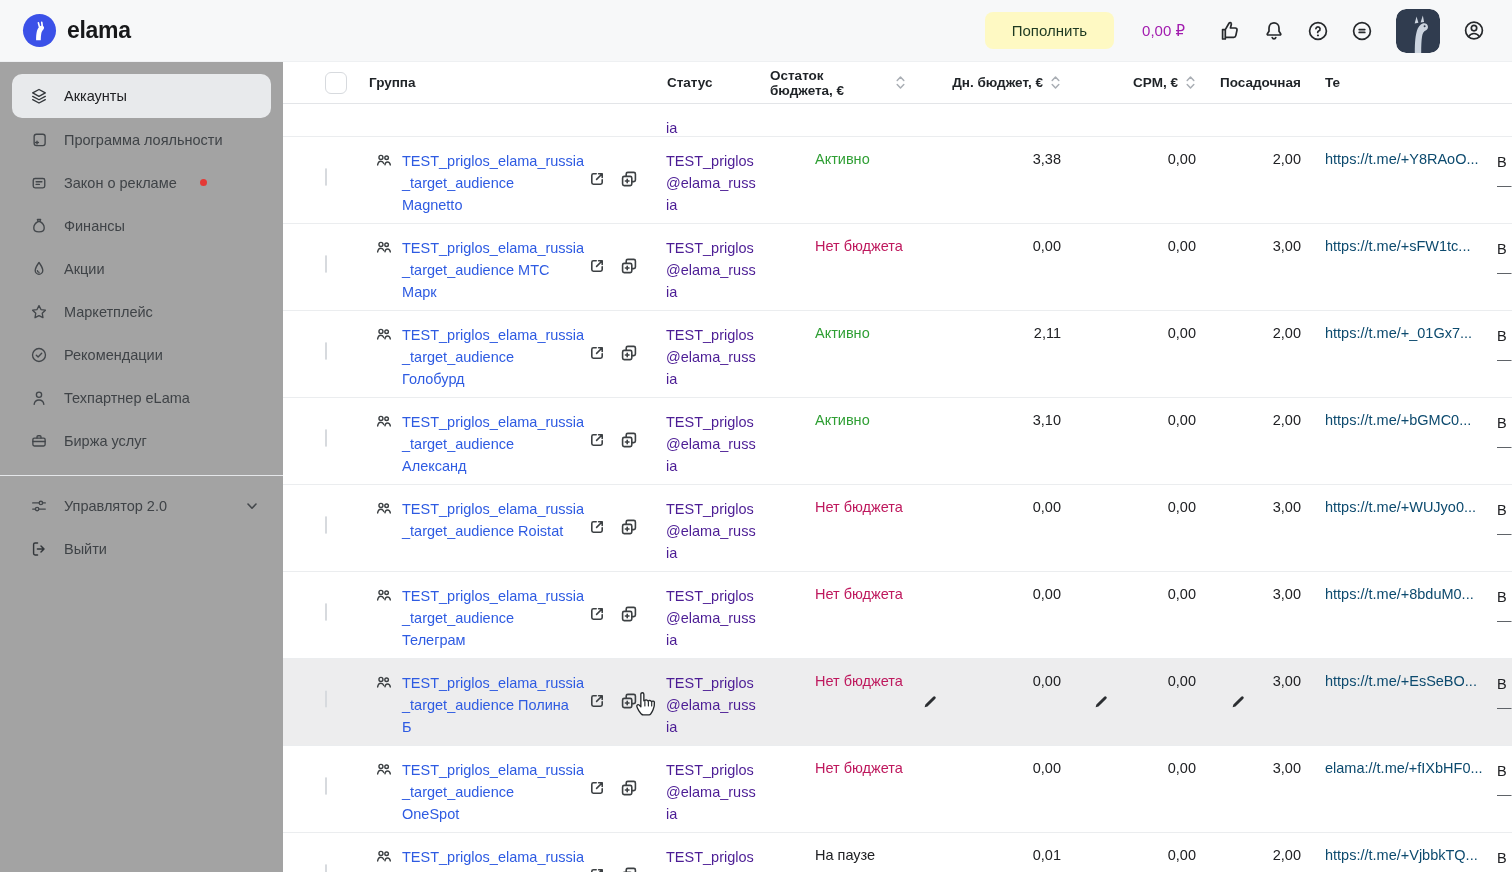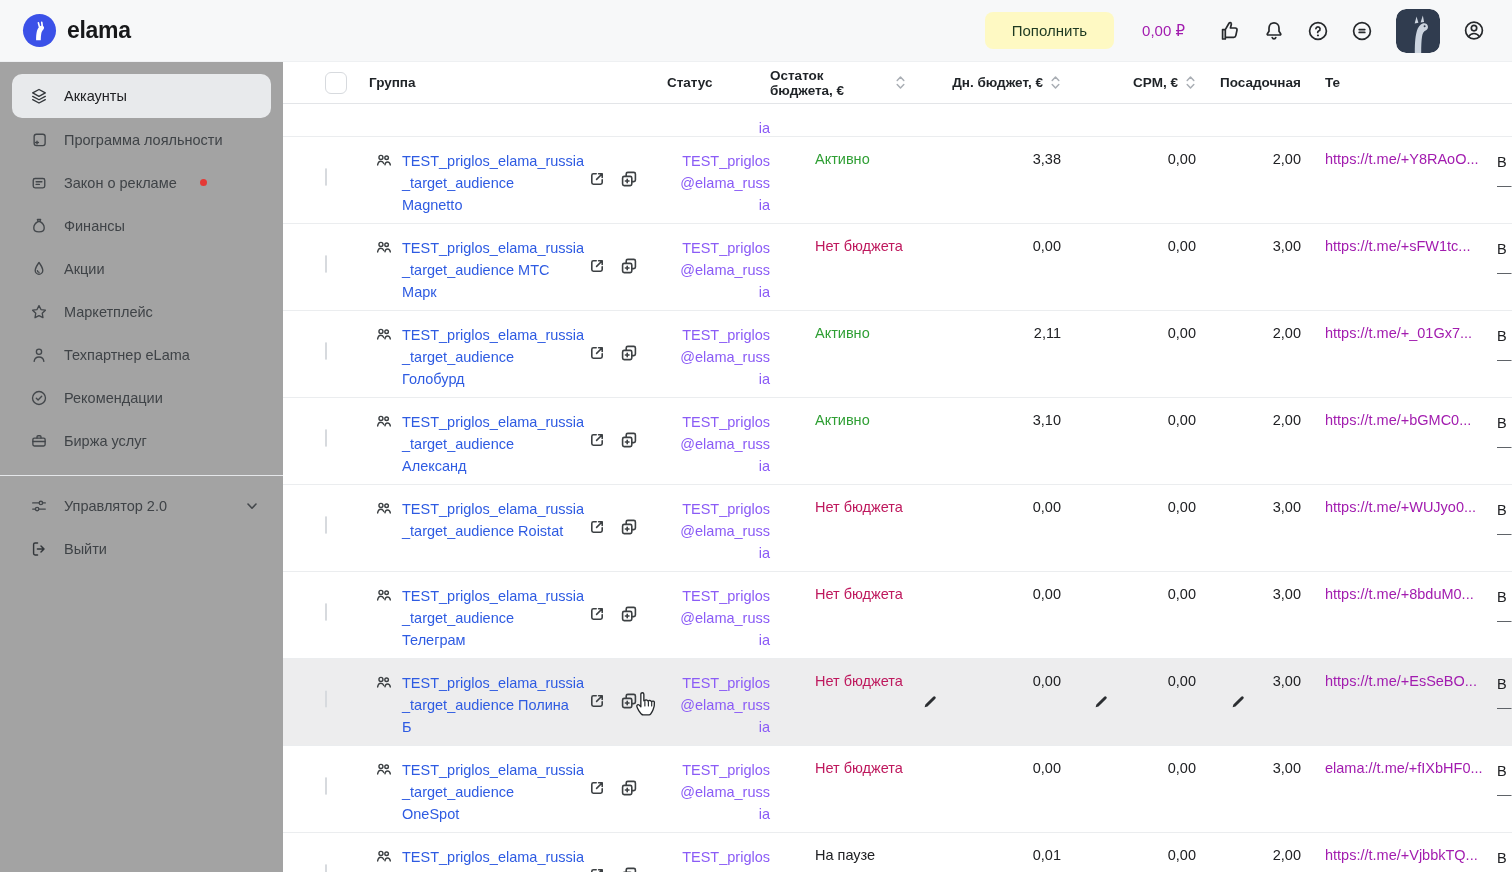--- a/index.html
+++ b/index.html
@@ -60,33 +60,33 @@
   .c-check { padding:32px 0 0 42px; }
   .c-name { position:relative; }
   .people-ic { position:absolute; left:12px; top:15px; width:17px; height:17px; }
   .name-text { position:absolute; left:39px; top:13px; width:170px; line-height:22px; color:#2e5be2; cursor:pointer; }
   .act-ic { position:absolute; top:33px; width:18px; height:18px; cursor:pointer; }
   .act-ic.ext { left:225px; }
   .act-ic.cpy { left:257px; }
   .copy-front { fill:#fff; }
   .t-row.hovered .copy-front { fill:#ededee; }
 
-  .c-group { padding:13px 0 0 6px; line-height:22px; color:#8b5cf6; cursor:pointer;text-align:right; }
+  .c-group { padding:13px 0 0 6px; line-height:22px; color:#4c1d95; cursor:pointer; }
   .c-status { padding:14px 0 0 7px;margin-left:38px; }
   .st-active { color:#2f9f34; }
   .st-nobudget { color:#be185d; }
   .st-paused { color:#202124; }
 
   .c-num { position:relative; text-align:right; padding:14px 4px 0 0; }
   .pencil { position:absolute; top:34px; width:17px; height:17px; cursor:pointer; }
   .c-budget .pencil { left:12px; }
   .c-daily .pencil { left:28px; }
   .c-cpm .pencil { left:30px; }
 
-  .c-landing { padding:14px 0 0 20px; color:#a21caf; white-space:nowrap; cursor:pointer; }
+  .c-landing { padding:14px 0 0 20px; color:#0c4a6e; white-space:nowrap; cursor:pointer; }
   .c-te { padding:14px 0 0 20px; line-height:23px; }
   .c-te .te2 { display:block; color:#5f6368; }
 
   .cursor-pointer { position:absolute; left:632px; top:686px; z-index:20; pointer-events:none; }
 </style>
 </head>
 <body>
 
 <div class="app">
 
@@ -202,34 +202,34 @@
           <span class="s-ic">
               <svg width="18" height="18" viewBox="0 0 20 20" fill="none" stroke="#43474b" stroke-width="1.5" stroke-linecap="round" stroke-linejoin="round">
                 <path d="m10 2.9 2.2 4.4 4.9.7-3.5 3.4.8 4.9L10 14l-4.4 2.3.8-4.9L2.9 8l4.9-.7Z"></path>
               </svg>
             </span>
           <span>Маркетплейс</span>
         </div>
         <div class="side-item">
           <span class="s-ic">
               <svg width="18" height="18" viewBox="0 0 20 20" fill="none" stroke="#43474b" stroke-width="1.5" stroke-linecap="round" stroke-linejoin="round">
+                <circle cx="10" cy="10" r="7.2"></circle>
+                <path d="m7 10.3 2 2 4-4.2"></path>
+              </svg>
+            </span>
+          <span>Рекомендации</span>
+        </div>
+        <div class="side-item">
+          <span class="s-ic">
+              <svg width="18" height="18" viewBox="0 0 20 20" fill="none" stroke="#43474b" stroke-width="1.5" stroke-linecap="round" stroke-linejoin="round">
                 <circle cx="10" cy="6.4" r="2.9"></circle>
                 <path d="M4.6 17c.5-3.2 2.7-4.8 5.4-4.8s4.9 1.6 5.4 4.8"></path>
               </svg>
             </span>
           <span>Техпартнер eLama</span>
-        </div>
-        <div class="side-item">
-          <span class="s-ic">
-              <svg width="18" height="18" viewBox="0 0 20 20" fill="none" stroke="#43474b" stroke-width="1.5" stroke-linecap="round" stroke-linejoin="round">
-                <circle cx="10" cy="10" r="7.2"></circle>
-                <path d="m7 10.3 2 2 4-4.2"></path>
-              </svg>
-            </span>
-          <span>Рекомендации</span>
         </div>
         <div class="side-item">
           <span class="s-ic">
               <svg width="18" height="18" viewBox="0 0 20 20" fill="none" stroke="#43474b" stroke-width="1.5" stroke-linecap="round" stroke-linejoin="round">
                 <rect x="3.2" y="6.8" width="13.6" height="8.8" rx="1.6"></rect>
                 <path d="M7.8 6.8V5.4a1.2 1.2 0 0 1 1.2-1.2h2a1.2 1.2 0 0 1 1.2 1.2v1.4M3.2 10.6h13.6"></path>
               </svg>
             </span>
           <span>Биржа услуг</span>
         </div>

